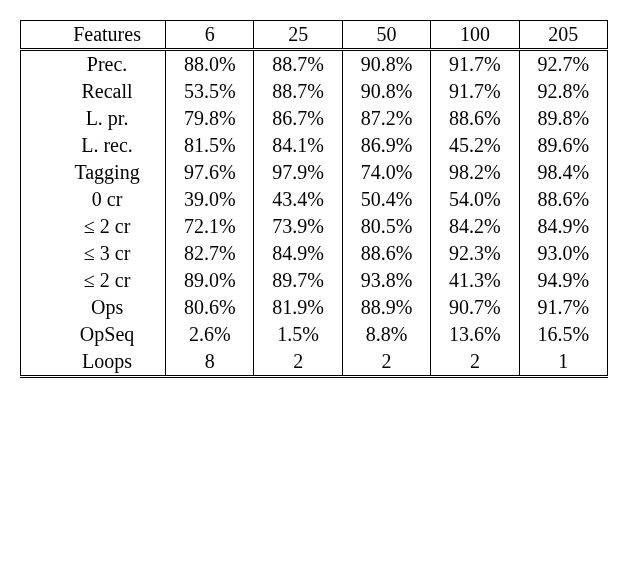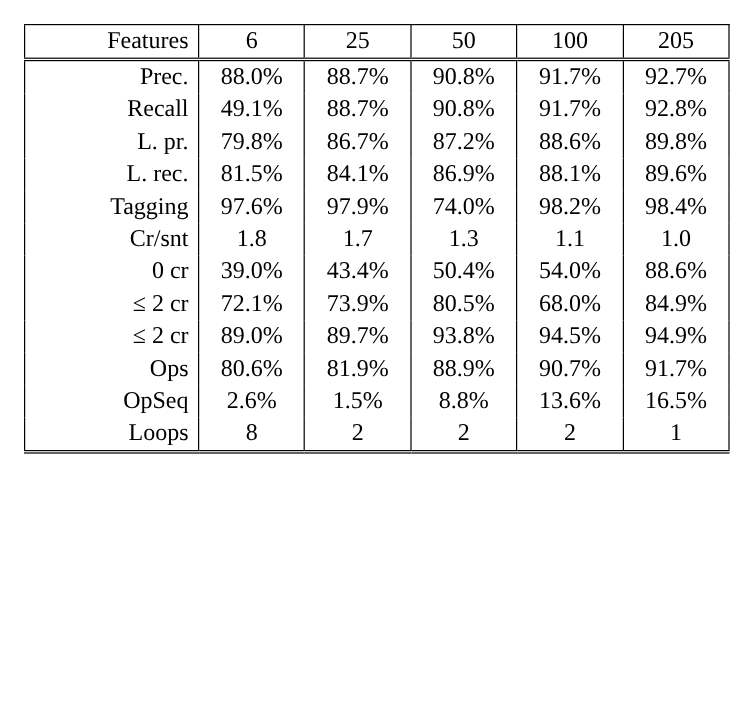--- a/index.html
+++ b/index.html
@@ -13,21 +13,21 @@
   table {
     border-collapse: collapse;
     width: 588px;
   }
   th, td {
     padding: 2px 8px;
     text-align: center;
     font-weight: normal;
   }
   th:first-child, td:first-child {
-    text-align: right;
+    text-align: center;
     border-right: 1px solid #000;
     padding-left: 36px;
   }
   th {
     border-right: 1px solid #000;
   }
   thead tr th {
     border-top: 1px solid #000;
   }
   thead tr th {
@@ -68,80 +68,80 @@
       <tr>
         <td>Prec.</td>
         <td class="col">88.0%</td>
         <td class="col">88.7%</td>
         <td class="col">90.8%</td>
         <td class="col">91.7%</td>
         <td class="last">92.7%</td>
       </tr>
       <tr>
         <td>Recall</td>
-        <td class="col">49.1%</td>
+        <td class="col">53.5%</td>
         <td class="col">88.7%</td>
         <td class="col">90.8%</td>
         <td class="col">91.7%</td>
         <td class="last">92.8%</td>
       </tr>
       <tr>
         <td>L. pr.</td>
         <td class="col">79.8%</td>
         <td class="col">86.7%</td>
         <td class="col">87.2%</td>
         <td class="col">88.6%</td>
         <td class="last">89.8%</td>
       </tr>
       <tr>
         <td>L. rec.</td>
         <td class="col">81.5%</td>
         <td class="col">84.1%</td>
         <td class="col">86.9%</td>
-        <td class="col">88.1%</td>
+        <td class="col">45.2%</td>
         <td class="last">89.6%</td>
       </tr>
       <tr>
         <td>Tagging</td>
         <td class="col">97.6%</td>
         <td class="col">97.9%</td>
         <td class="col">74.0%</td>
         <td class="col">98.2%</td>
         <td class="last">98.4%</td>
-      </tr>
-      <tr>
-        <td>Cr/snt</td>
-        <td class="col">1.8</td>
-        <td class="col">1.7</td>
-        <td class="col">1.3</td>
-        <td class="col">1.1</td>
-        <td class="last">1.0</td>
       </tr>
       <tr>
         <td>0 cr</td>
         <td class="col">39.0%</td>
         <td class="col">43.4%</td>
         <td class="col">50.4%</td>
         <td class="col">54.0%</td>
         <td class="last">88.6%</td>
       </tr>
       <tr>
         <td>≤ 2 cr</td>
         <td class="col">72.1%</td>
         <td class="col">73.9%</td>
         <td class="col">80.5%</td>
-        <td class="col">68.0%</td>
+        <td class="col">84.2%</td>
         <td class="last">84.9%</td>
+      </tr>
+      <tr>
+        <td>≤ 3 cr</td>
+        <td class="col">82.7%</td>
+        <td class="col">84.9%</td>
+        <td class="col">88.6%</td>
+        <td class="col">92.3%</td>
+        <td class="last">93.0%</td>
       </tr>
       <tr>
         <td>≤ 2 cr</td>
         <td class="col">89.0%</td>
         <td class="col">89.7%</td>
         <td class="col">93.8%</td>
-        <td class="col">94.5%</td>
+        <td class="col">41.3%</td>
         <td class="last">94.9%</td>
       </tr>
       <tr>
         <td>Ops</td>
         <td class="col">80.6%</td>
         <td class="col">81.9%</td>
         <td class="col">88.9%</td>
         <td class="col">90.7%</td>
         <td class="last">91.7%</td>
       </tr>

